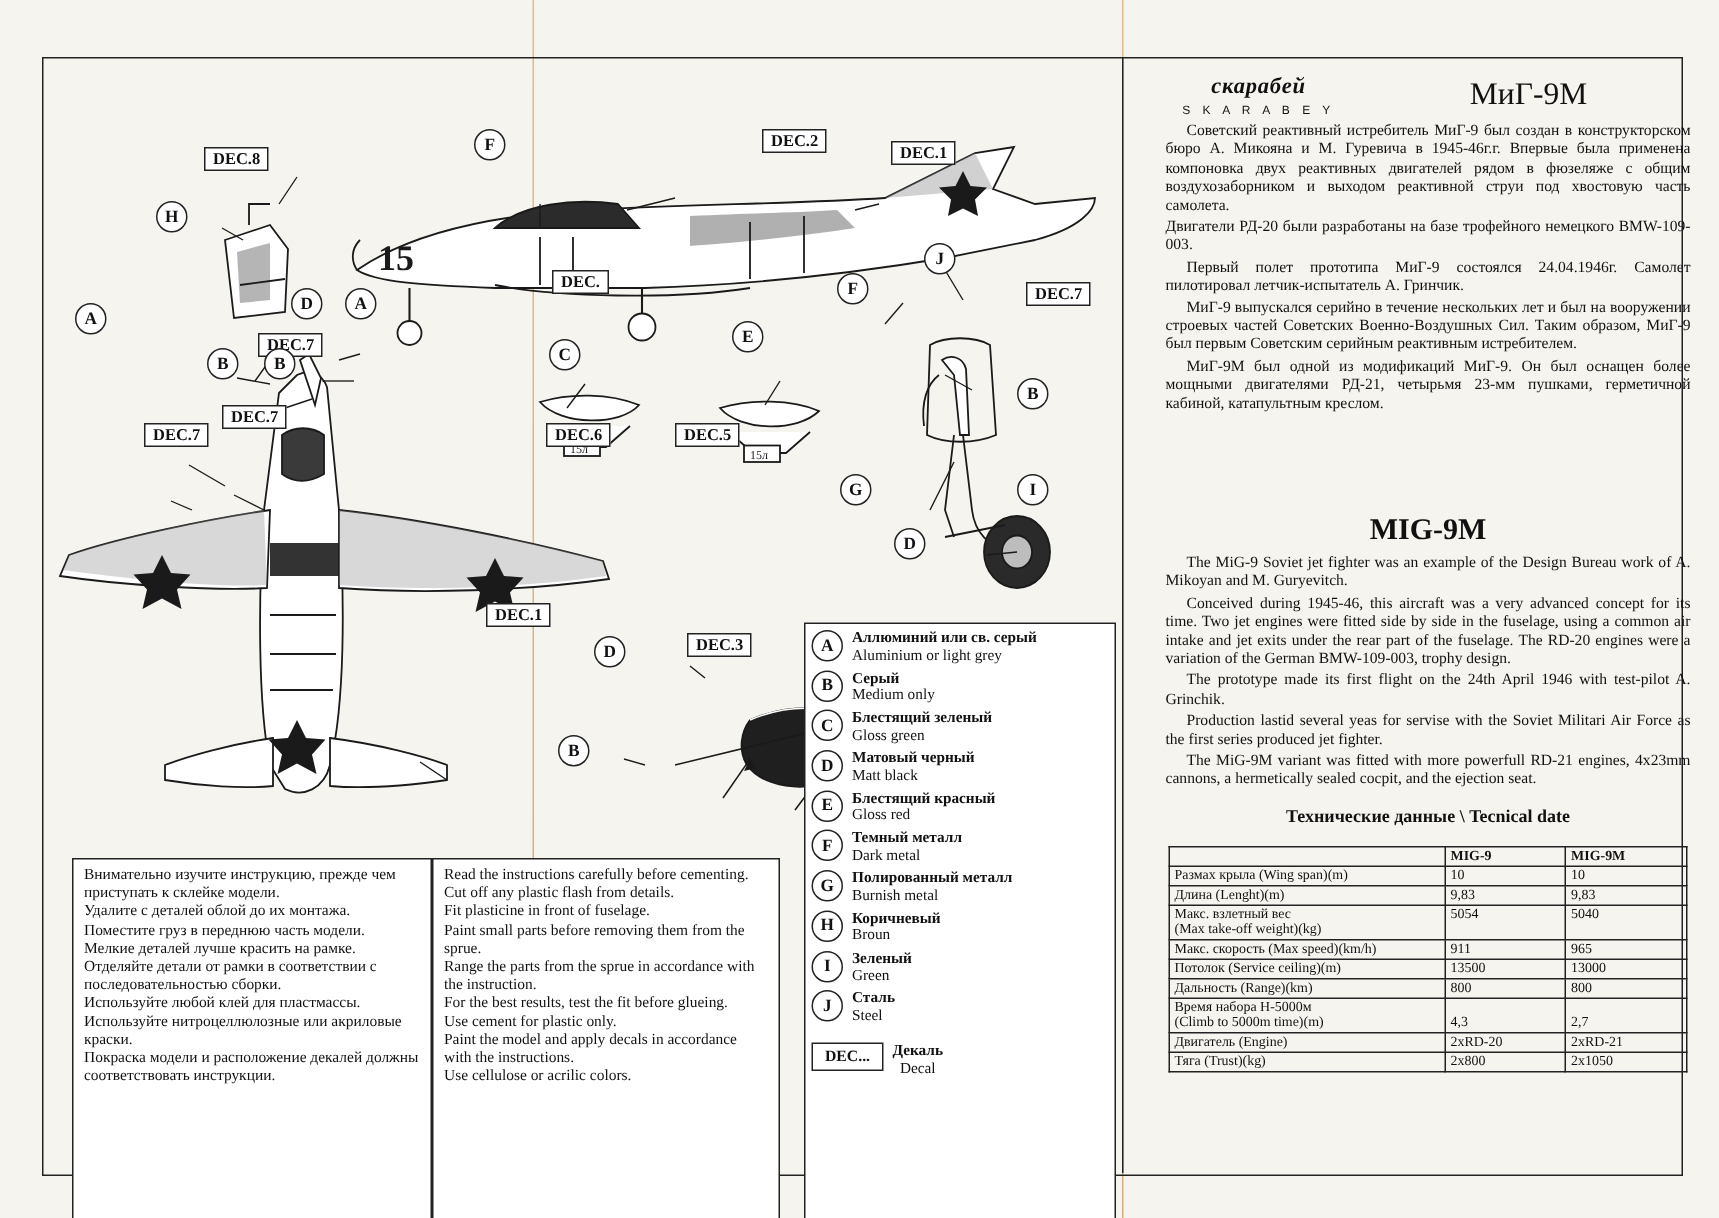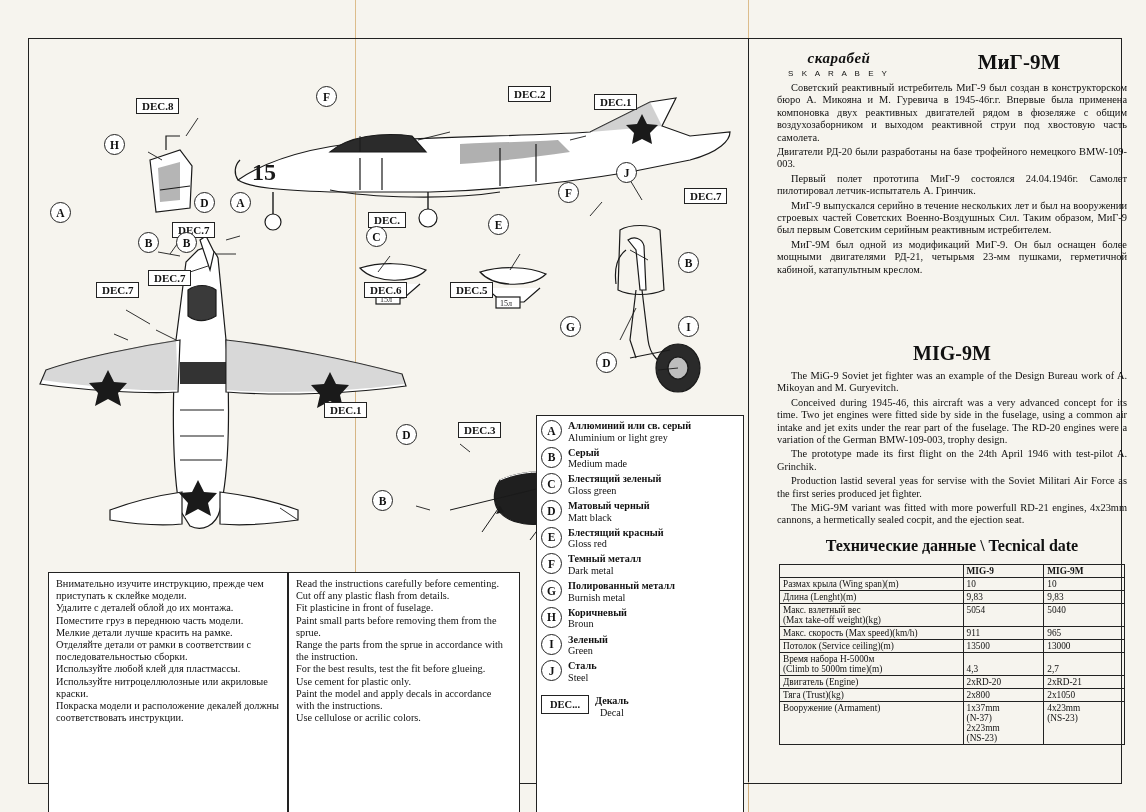--- a/index.html
+++ b/index.html
@@ -37,36 +37,36 @@
     position:absolute;left:769px;top:40px;width:366px;height:740px;
     padding:6px 8px;box-sizing:border-box;
   }
   .brand{
     position:absolute;left:10px;top:10px;width:120px;text-align:center;
   }
   .brand .b1{font-family:"Liberation Serif",serif;font-style:italic;font-size:15px;font-weight:bold;letter-spacing:.5px;}
   .brand .b2{font-size:8px;letter-spacing:3px;margin-top:2px;}
   .title-ru{
     position:absolute;left:150px;top:10px;width:200px;text-align:center;
-    font-family:"Liberation Serif",serif;font-size:21px;font-weight:bold;
+    font-family:"Liberation Serif",serif;font-size:21px;font-weight:normal;
   }
   .para{
     font-family:"Liberation Serif",serif;
     font-size:10.4px;line-height:12.4px;text-align:justify;
     margin:0 0 2px 0;text-indent:14px;
   }
   .ru-block{position:absolute;left:8px;top:42px;width:350px;}
   .title-en{
     position:absolute;left:8px;top:302px;width:350px;text-align:center;
     font-family:"Liberation Serif",serif;font-size:20px;font-weight:bold;
   }
   .en-block{position:absolute;left:8px;top:330px;width:350px;}
   .tech-title{
     position:absolute;left:8px;top:497px;width:350px;text-align:center;
-    font-family:"Liberation Serif",serif;font-size:16px;font-weight:bold;
+    font-family:"Liberation Serif",serif;font-size:12px;font-weight:bold;
   }
   table.tech{
     position:absolute;left:10px;top:524px;width:346px;
     border-collapse:collapse;
     font-family:"Liberation Serif",serif;font-size:9.3px;
   }
   table.tech td,table.tech th{
     border:1px solid #222;padding:1px 3px;vertical-align:top;text-align:left;font-weight:normal;
   }
   table.tech td.c1{width:190px;}
@@ -240,21 +240,21 @@
       </g>
     </svg>
 
     <div class="dec" style="left:106px;top:58px;">DEC.8</div>
     <div class="dec" style="left:478px;top:46px;">DEC.2</div>
     <div class="dec" style="left:564px;top:54px;">DEC.1</div>
     <div class="dec" style="left:654px;top:148px;">DEC.7</div>
     <div class="dec" style="left:142px;top:182px;">DEC.7</div>
     <div class="dec" style="left:118px;top:230px;">DEC.7</div>
     <div class="dec" style="left:66px;top:242px;">DEC.7</div>
-    <div class="dec" style="left:338px;top:172px;">DEC.</div>
+    <div class="dec" style="left:338px;top:140px;">DEC.</div>
     <div class="dec" style="left:334px;top:242px;">DEC.6</div>
     <div class="dec" style="left:420px;top:242px;">DEC.5</div>
     <div class="dec" style="left:294px;top:362px;">DEC.1</div>
     <div class="dec" style="left:428px;top:382px;">DEC.3</div>
 
     <div class="circ" style="left:74px;top:94px;">H</div>
     <div class="circ" style="left:20px;top:162px;">A</div>
     <div class="circ" style="left:108px;top:192px;">B</div>
     <div class="circ" style="left:146px;top:192px;">B</div>
     <div class="circ" style="left:164px;top:152px;">D</div>
@@ -271,21 +271,21 @@
     <div class="circ" style="left:366px;top:384px;">D</div>
     <div class="circ" style="left:342px;top:450px;">B</div>
 
     <div class="legend">
       <div class="legrow">
         <div class="c">A</div>
         <div class="tx"><b>Аллюминий или св. серый</b><br><i>Aluminium or light grey</i></div>
       </div>
       <div class="legrow">
         <div class="c">B</div>
-        <div class="tx"><b>Серый</b><br><i>Medium made</i></div>
+        <div class="tx"><b>Серый</b><br><i>Medium only</i></div>
       </div>
       <div class="legrow">
         <div class="c">C</div>
         <div class="tx"><b>Блестящий зеленый</b><br><i>Gloss green</i></div>
       </div>
       <div class="legrow">
         <div class="c">D</div>
         <div class="tx"><b>Матовый черный</b><br><i>Matt black</i></div>
       </div>
       <div class="legrow">
@@ -315,21 +315,21 @@
       <div class="legrow" style="margin-top:12px;text-align:center;">
         <div class="sq">DEC...</div>
         <div class="tx"><b>Декаль</b><br><i>Decal</i></div>
       </div>
     </div>
 
     <div class="instr" style="left:18px;top:532px;width:240px;height:248px;">
       <p>Внимательно изучите инструкцию, прежде чем приступать к склейке модели.</p>
       <p>Удалите с деталей облой до их монтажа.</p>
       <p>Поместите груз в переднюю часть модели.</p>
-      <p>Мелкие детали лучше красить на рамке.</p>
+      <p>Мелкие деталей лучше красить на рамке.</p>
       <p>Отделяйте детали от рамки в соответствии с последовательностью сборки.</p>
       <p>Используйте любой клей для пластмассы.</p>
       <p>Используйте нитроцеллюлозные или акриловые краски.</p>
       <p>Покраска модели и расположение декалей должны соответствовать инструкции.</p>
     </div>
 
     <div class="instr" style="left:258px;top:532px;width:232px;height:248px;">
       <p>Read the instructions carefully before cementing.</p>
       <p>Cut off any plastic flash from details.</p>
       <p>Fit plasticine in front of fuselage.</p>
@@ -398,40 +398,36 @@
         <td class="c1">Макс. скорость (Max speed)(km/h)</td>
         <td class="c2">911</td>
         <td class="c3">965</td>
       </tr>
       <tr>
         <td class="c1">Потолок (Service ceiling)(m)</td>
         <td class="c2">13500</td>
         <td class="c3">13000</td>
       </tr>
       <tr>
+        <td class="c1">Дальность (Range)(km)</td>
+        <td class="c2">800</td>
+        <td class="c3">800</td>
+      </tr>
+      <tr>
         <td class="c1" style="white-space:pre-line;">Время набора Н-5000м
 (Climb to 5000m time)(m)</td>
         <td class="c2" style="vertical-align:bottom;">4,3</td>
         <td class="c3" style="vertical-align:bottom;">2,7</td>
       </tr>
       <tr>
         <td class="c1">Двигатель (Engine)</td>
         <td class="c2">2xRD-20</td>
         <td class="c3">2xRD-21</td>
       </tr>
       <tr>
         <td class="c1">Тяга (Trust)(kg)</td>
         <td class="c2">2x800</td>
         <td class="c3">2x1050</td>
       </tr>
-      <tr>
-        <td class="c1">Вооружение (Armament)</td>
-        <td class="c2" style="white-space:pre-line;">1x37mm
-(N-37)
-2x23mm
-(NS-23)</td>
-        <td class="c3" style="white-space:pre-line;">4x23mm
-(NS-23)</td>
-      </tr>
     </tbody>
       </table>
   </div>
 </div>
 
 </body></html>

